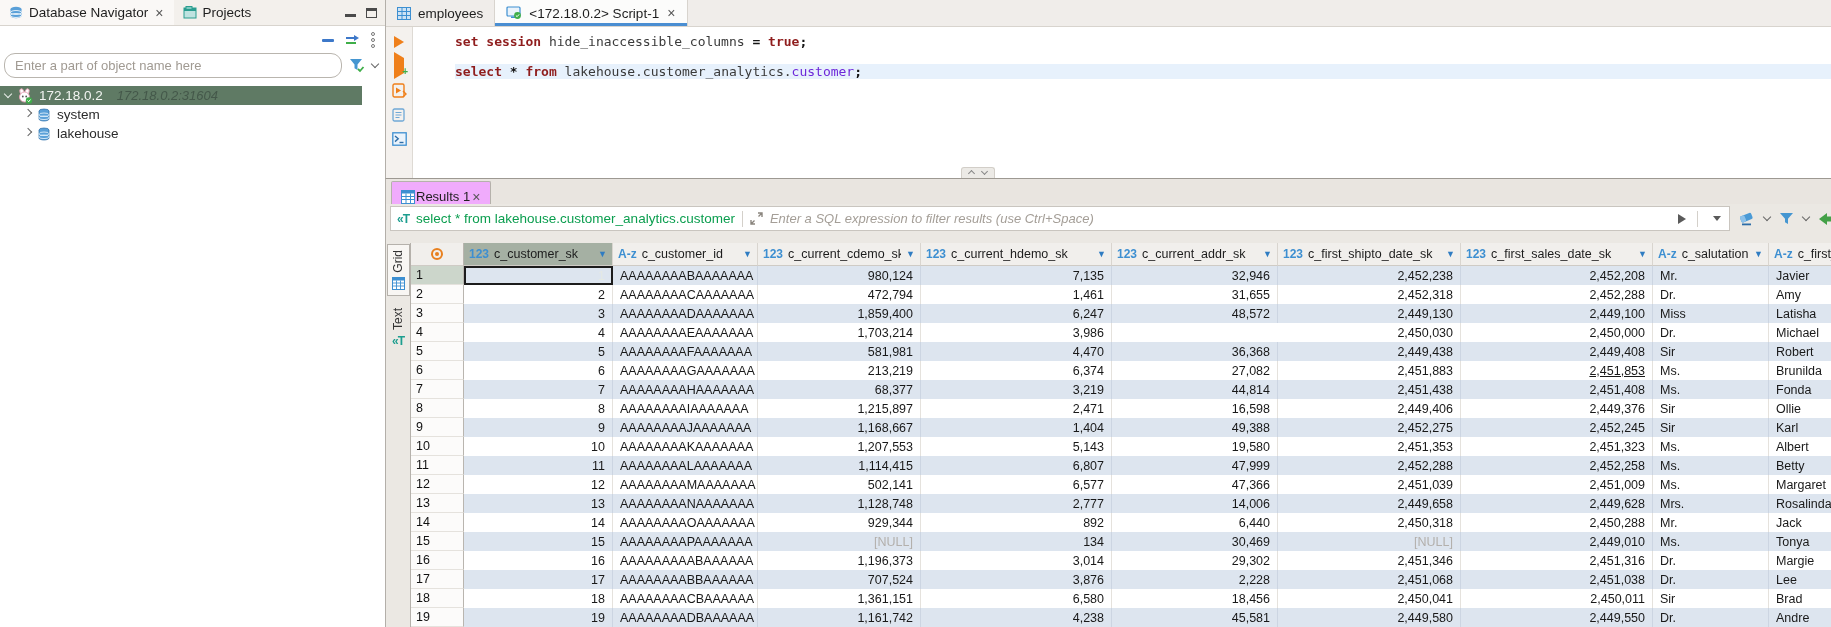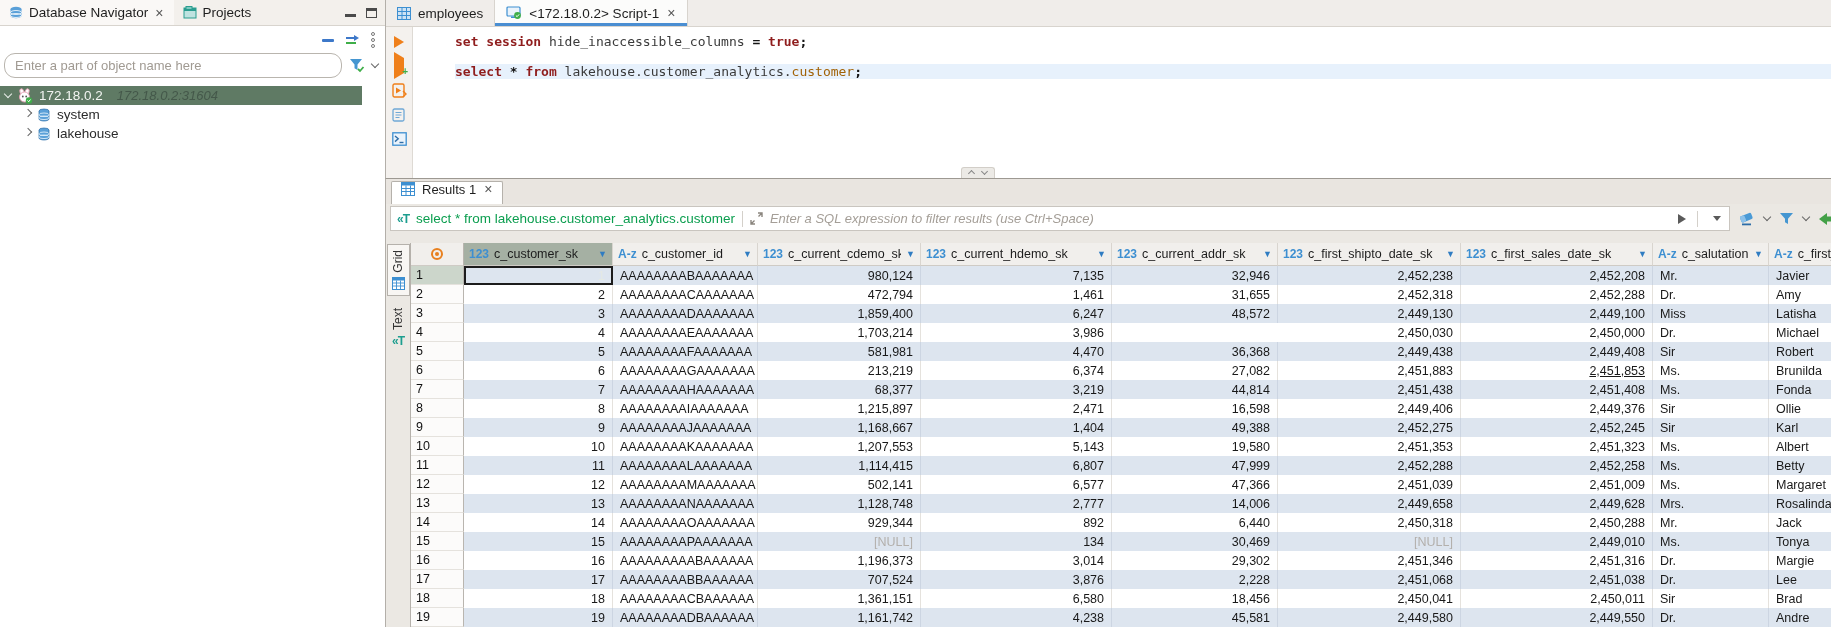--- a/index.html
+++ b/index.html
@@ -40,29 +40,29 @@
   .editor-toolbar { width:27px; background:#f4f1ee; border-right:1px solid #dedad4; display:flex; flex-direction:column; align-items:center; padding-top:9px; gap:10px; }
   .play-tri { width:0; height:0; border-left:10px solid #ef7f1a; border-top:6px solid transparent; border-bottom:6px solid transparent; }
   .play-plus { position:relative; }
   .play-plus .plus { position:absolute; right:-4px; bottom:-4px; color:#3fae49; font-size:10px; font-weight:bold; line-height:1; }
   .code-area { flex:1; padding:7px 0 0 42px; font-family:"DejaVu Sans Mono", monospace; font-size:13px; line-height:15px; }
   .code-line { height:15px; white-space:pre; }
   .code-line.hl { background:#e7f1fc; }
   .tok-kw { color:#8f1d1d; font-weight:bold; }
   .tok-pl { color:#3a3a3a; }
   .tok-op { color:#141414; font-weight:bold; }
-  .tok-tbl { color:#a16207; }
+  .tok-tbl { color:#6d28d9; }
   .sash-widget { position:absolute; left:575px; bottom:0px; display:flex; gap:8px; align-items:center; background:#eceae6; border:1px solid #d2cec8; border-bottom:none; border-radius:3px 3px 0 0; padding:1px 7px 2px; }
   .sash-widget .chev { width:5px; height:5px; border-color:#888; }
   .sash-widget .up { transform:rotate(-135deg); margin-top:2px; }
 
   
   .results-panel { position:absolute; left:385px; top:178px; width:1446px; height:449px; background:#ebe8e3; border-left:1px solid #b3afa9; border-top:1px solid #9d9992; display:flex; flex-direction:column; overflow:hidden; }
   .results-tabbar { height:25px; display:flex; align-items:flex-end; padding-left:5px; background:#e9e5e0; }
-  .rtab { display:flex; align-items:flex-start; gap:7px; background:#ffffff; border:1px solid #b5b1ab; border-bottom:none; height:23px; padding:0 9px; font-size:13px; border-radius:2px 2px 0 0; color:#1e1e1e; }
+  .rtab { display:flex; align-items:flex-end; gap:1px; background:#f0abfc; border:1px solid #b5b1ab; border-bottom:none; height:23px; padding:0 9px; font-size:13px; border-radius:2px 2px 0 0; color:#1e1e1e; }
   .filter-row { display:flex; align-items:center; gap:8px; padding:2px 0 2px 4px; }
   .filter-box { flex:1; height:25px; background:#fff; border:1px solid #c9c5bf; display:flex; align-items:center; padding-left:6px; gap:7px; min-width:0; }
   .ft-icon { color:#1d9e8f; font-weight:bold; font-size:12px; letter-spacing:-1px; white-space:nowrap; }
   .filter-query { color:#0b9e4f; font-size:13.5px; white-space:nowrap; }
   .vsep { width:1px; height:16px; background:#d4d0ca; }
   .filter-placeholder { flex:1; font-style:italic; color:#a49e97; font-size:13px; white-space:nowrap; overflow:hidden; }
   .apply-tri { width:0; height:0; border-left:8px solid #5a5a5a; border-top:5px solid transparent; border-bottom:5px solid transparent; margin-right:4px; }
   .dd-tri { width:0; height:0; border-top:5px solid #5a5a5a; border-left:4px solid transparent; border-right:4px solid transparent; margin:0 8px; }
   .filter-actions { display:flex; align-items:center; gap:9px; margin-right:-9px; }
   .results-body { flex:1; display:flex; margin-top:10px; min-height:0; }

